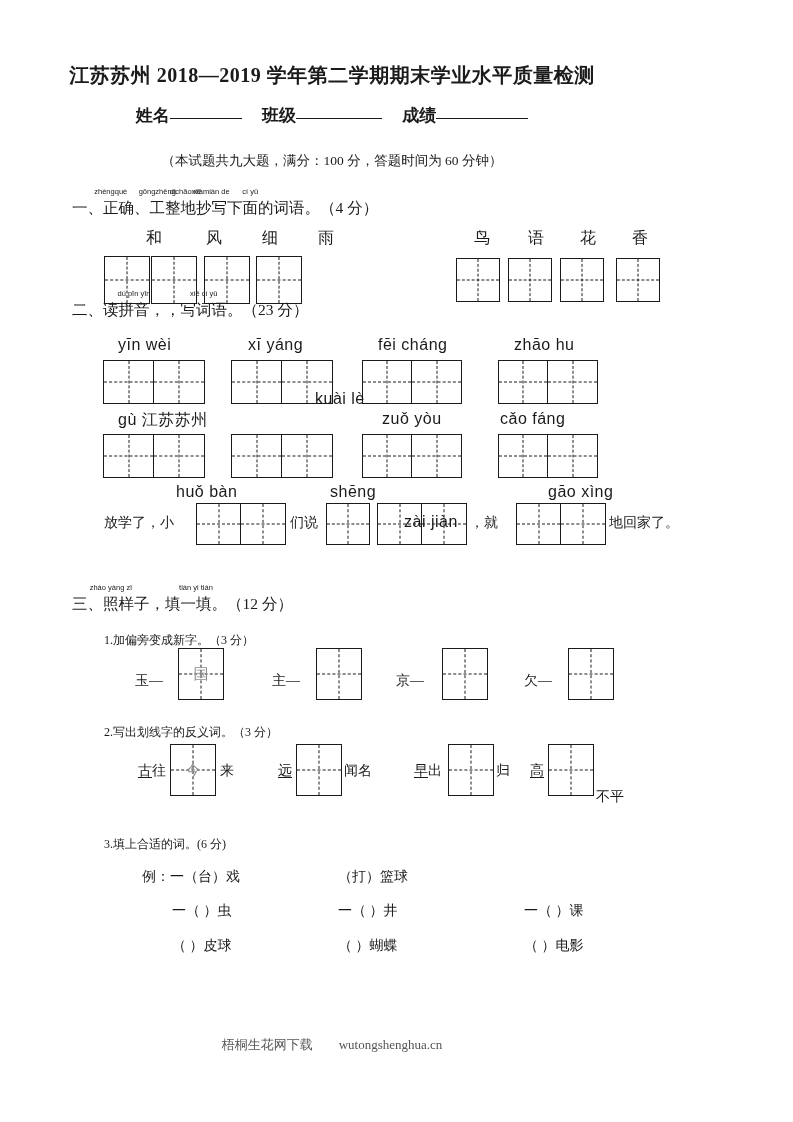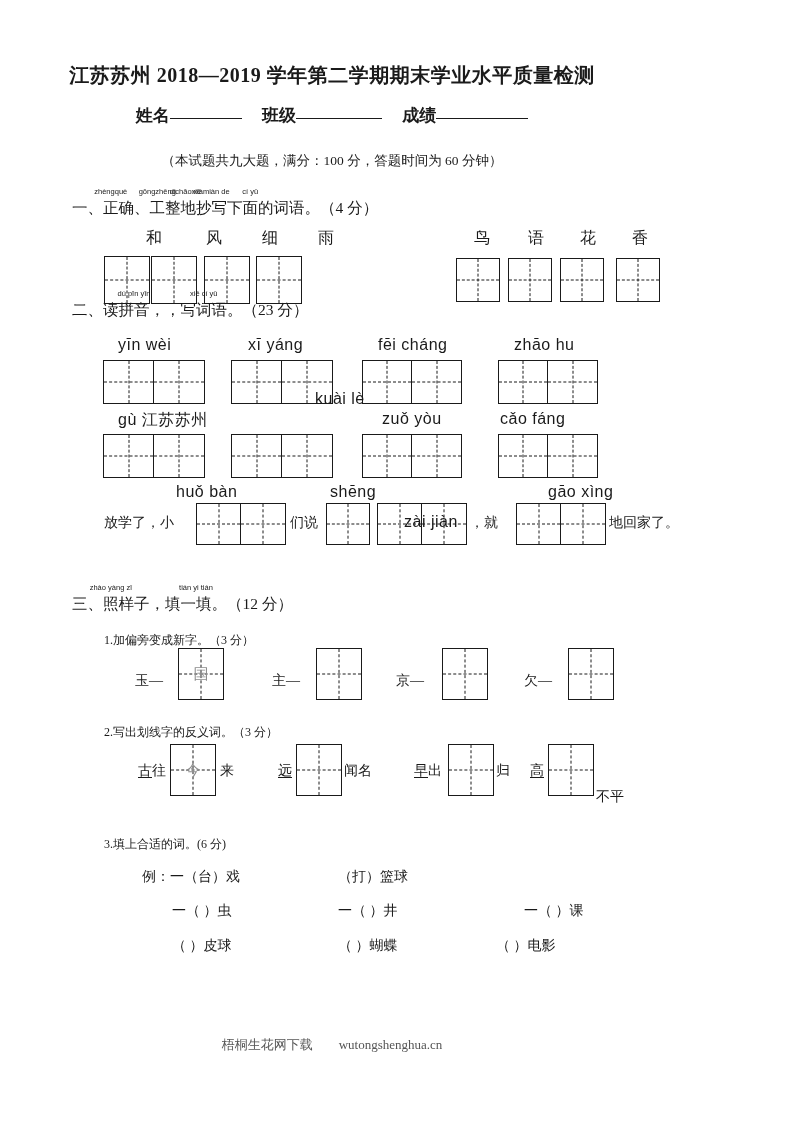--- a/index.html
+++ b/index.html
@@ -375,19 +375,19 @@
 
   <div class="tx" style="left:142px; top:868px;">例：一（台）戏</div>
   <div class="tx" style="left:338px; top:868px;">（打）篮球</div>
 
   <div class="tx" style="left:172px; top:902px;">一（    ）虫</div>
   <div class="tx" style="left:338px; top:902px;">一（    ）井</div>
   <div class="tx" style="left:524px; top:902px;">一（    ）课</div>
 
   <div class="tx" style="left:172px; top:937px;">（    ）皮球</div>
   <div class="tx" style="left:338px; top:937px;">（    ）蝴蝶</div>
-  <div class="tx" style="left:496px; top:937px;">（    ）电影</div>
+  <div class="tx" style="left:524px; top:937px;">（    ）电影</div>
 
   <div class="footer">
     <span>梧桐生花网下载</span><span class="site">wutongshenghua.cn</span>
   </div>
 
 </div>
 
 </body></html>

